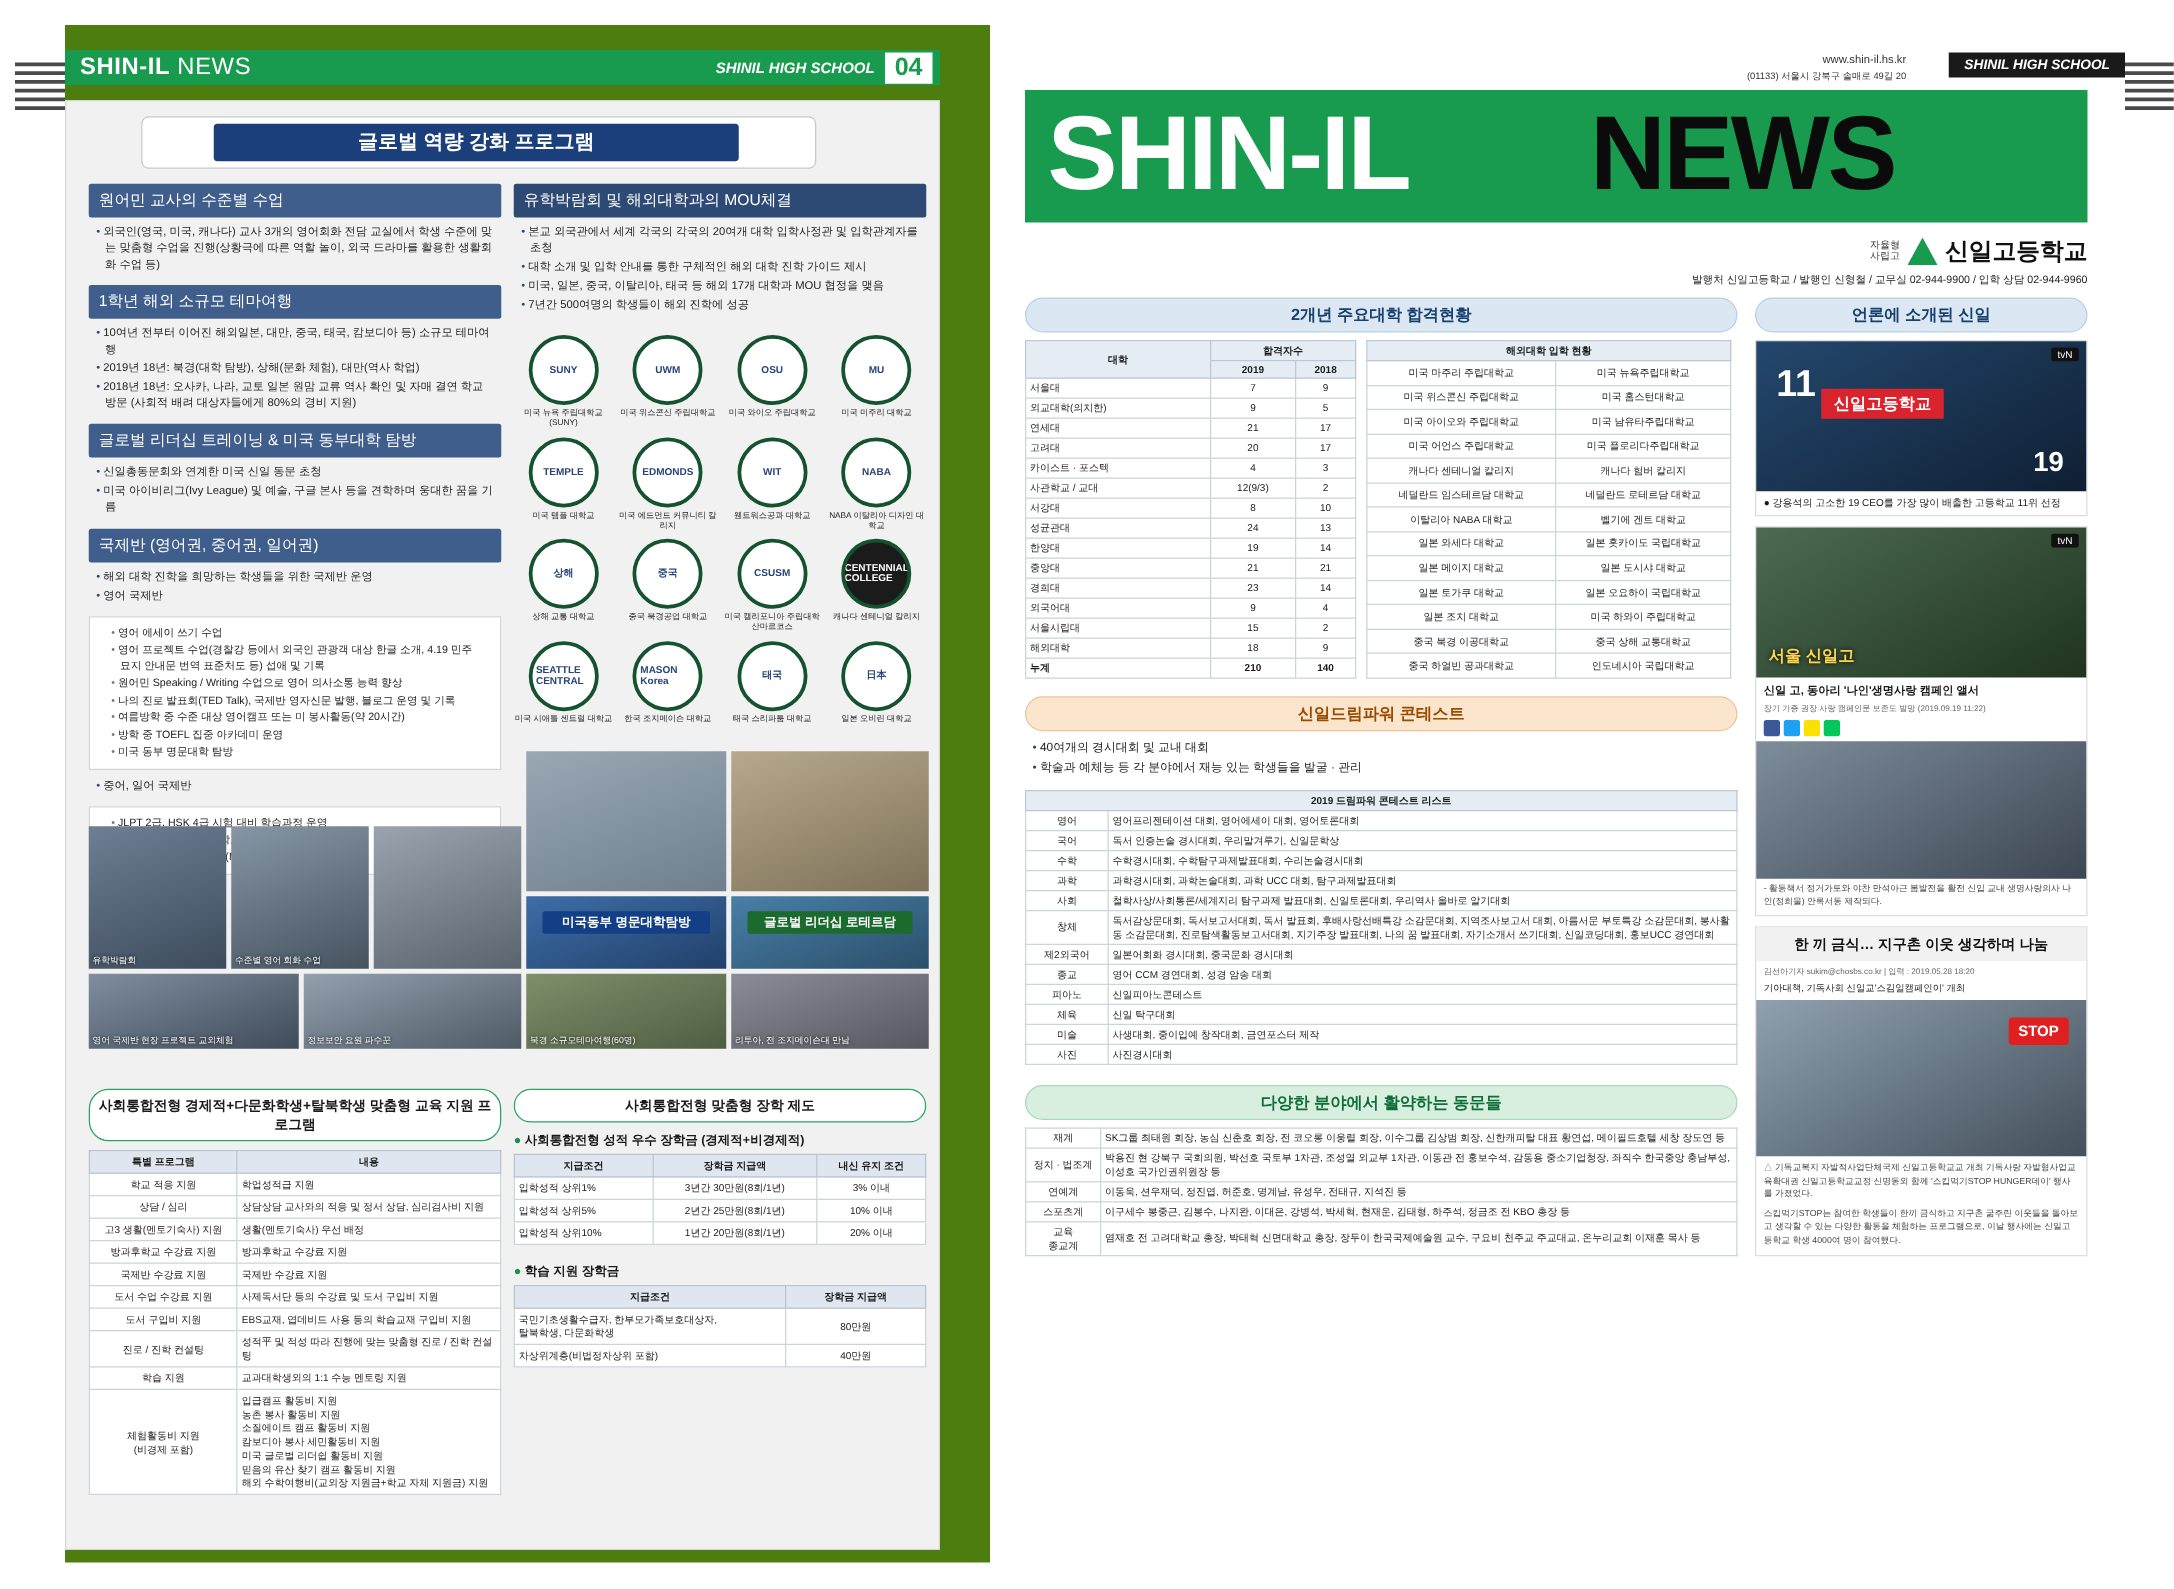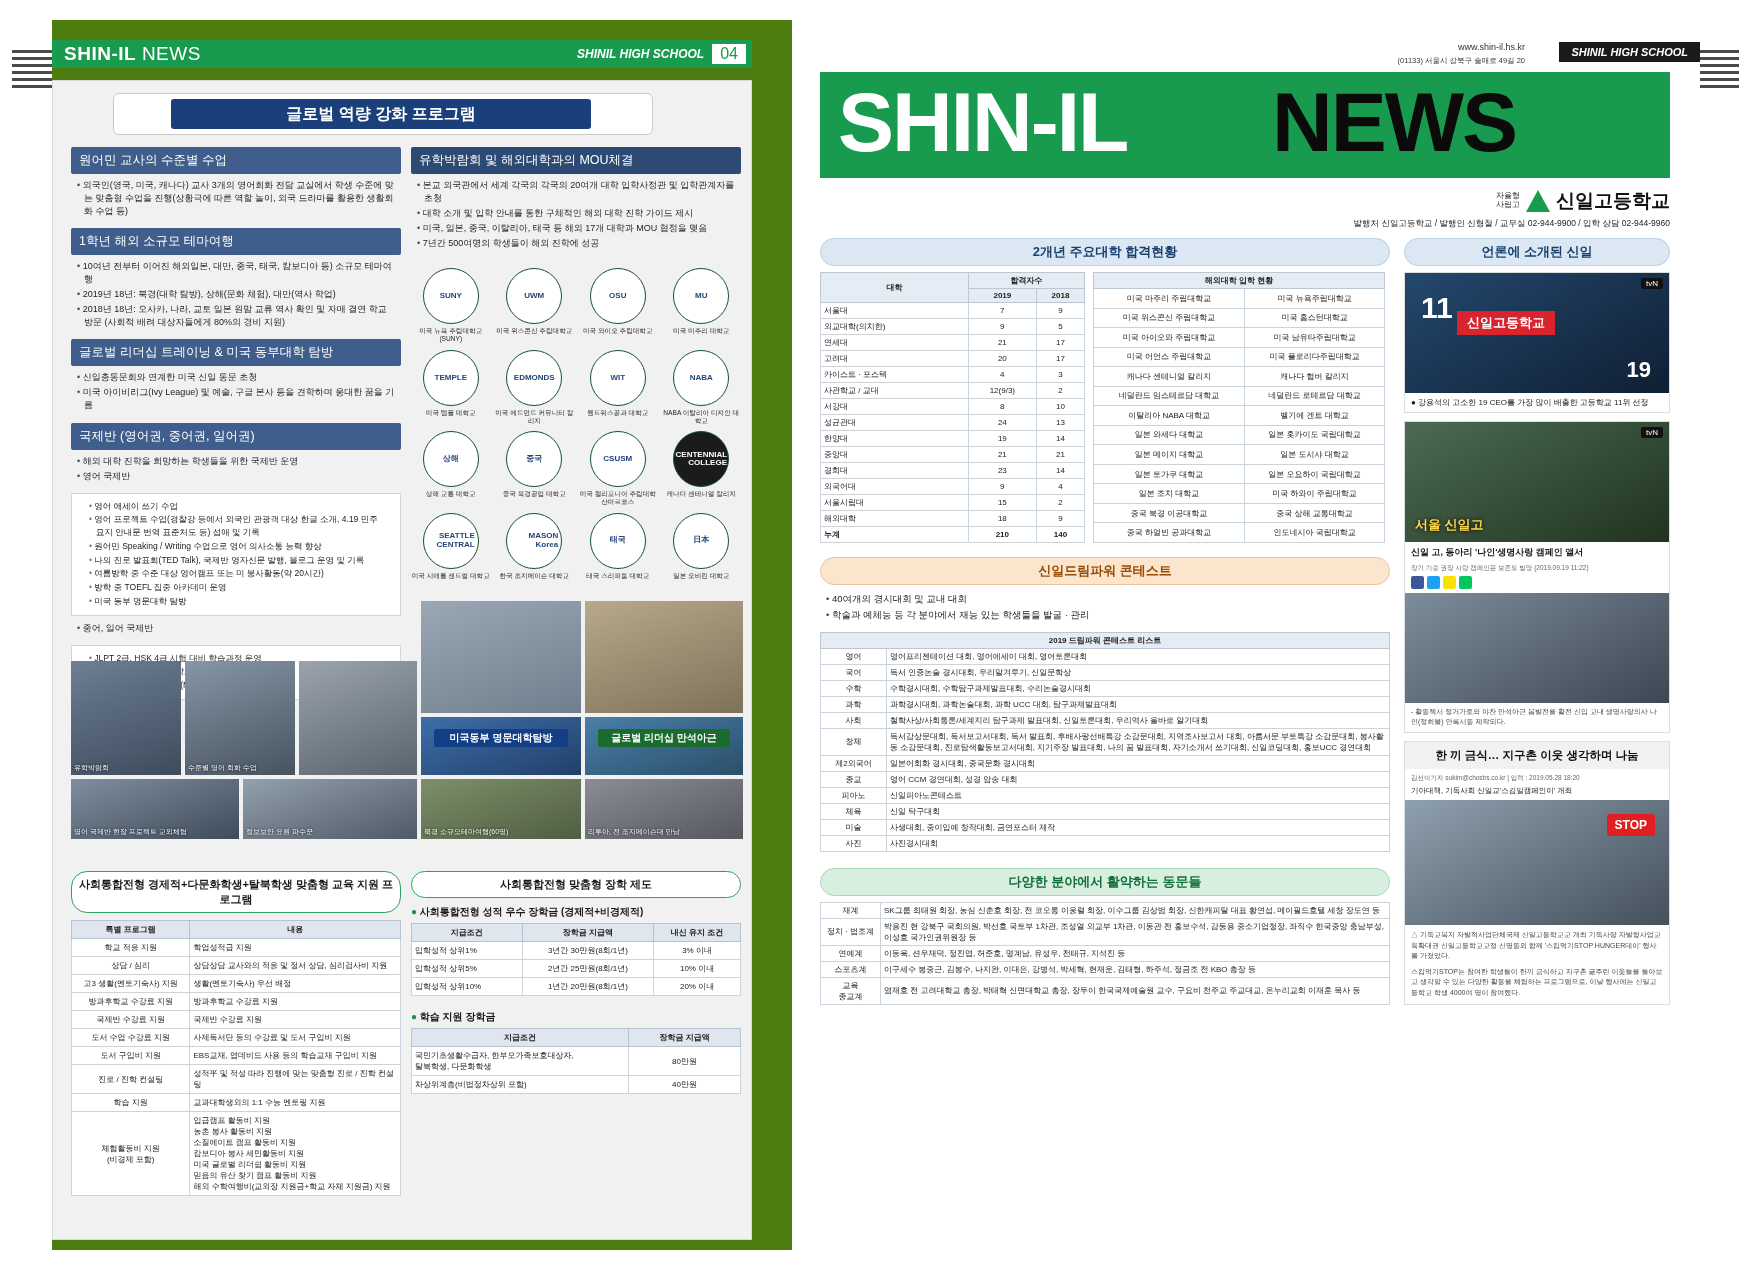--- a/index.html
+++ b/index.html
@@ -15,21 +15,21 @@
 
   
   .left-page { position:absolute; left:52px; top:20px; width:740px; height:1230px; background:#4d7c0f; }
   .edge-lines { position:absolute; top:30px; width:40px; height:36px; }
   .edge-lines div { height:3px; background:#4a4a4a; margin-bottom:4px; }
   .lp-header { position:absolute; left:0; top:20px; width:700px; height:28px; background:#199b4f; }
   .lp-header .ttl { color:#fff; font-weight:bold; font-size:19px; padding:3px 0 0 12px; letter-spacing:.5px; }
   .lp-header .ttl span.light { font-weight:normal; }
   .lp-header .rt { position:absolute; right:0; top:0; height:28px; display:flex; align-items:center; }
   .lp-header .rt .txt { color:#fff; font-size:12px; font-weight:bold; font-style:italic; margin-right:8px; }
-  .lp-header .rt .pg { background:#fff; color:#199b4f; font-weight:normal; font-size:16px; padding:1px 8px; margin-right:6px; }
+  .lp-header .rt .pg { background:#fff; color:#199b4f; font-weight:bold; font-size:20px; padding:1px 8px; margin-right:6px; }
 
   .lp-body { position:absolute; left:0; top:60px; width:700px; height:1160px; background:#f1f1f1; border:1px solid #d8d8d8; }
 
   .blue-banner { position:absolute; left:118px; top:18px; width:420px; height:30px; background:#1b3f7a; border-radius:3px;
                  color:#fff; text-align:center; font-weight:bold; font-size:16px; line-height:30px; }
   .banner-wrap { position:absolute; left:60px; top:12px; width:540px; height:42px; border:1px solid #c9c9c9; border-radius:6px; background:#fff; }
 
   .col-l { position:absolute; left:18px; top:66px; width:330px; }
   .col-r { position:absolute; left:358px; top:66px; width:330px; }
 
@@ -39,22 +39,22 @@
   .bullets div { margin-bottom:2px; text-indent:-7px; padding-left:7px; }
   .bullets div:before { content:"• "; color:#2d4a74; }
 
   .subbox { background:#fff; border:1px solid #d5d5d5; padding:6px 15px; font-size:8.5px; line-height:1.5; }
   .subbox .li { text-indent:-7px; padding-left:9px; margin-bottom:1px; }
   .subbox .li:before { content:"• "; color:#777; }
 
   
   .uni-grid { display:grid; grid-template-columns:repeat(4,1fr); gap:6px 4px; margin-top:8px; }
   .uni { text-align:center; }
-  .uni .circ { width:56px; height:56px; border-radius:50%; margin:0 auto 3px; background:#fff; border:1px solid #14532d;
-               display:flex; align-items:center; justify-content:center; font-size:8px; font-weight:bold; color:#27457a; overflow:hidden; text-align:right; line-height:1.05; padding:3px;}
+  .uni .circ { width:56px; height:56px; border-radius:50%; margin:0 auto 3px; background:#fff; border:3px solid #14532d;
+               display:flex; align-items:center; justify-content:center; font-size:8px; font-weight:bold; color:#27457a; overflow:hidden; text-align:left; line-height:1.05; padding:3px;}
   .uni .nm { font-size:6.6px; line-height:1.25; color:#222; }
 
   
   .photos { position:absolute; left:18px; top:520px; width:800px; height:240px; }
   .ph { position:absolute; background:#8a9aa8; overflow:hidden; }
   .ph .cap { position:absolute; bottom:2px; left:3px; right:3px; color:#fff; font-size:7px; text-shadow:0 0 3px #000; }
   .ph .band { position:absolute; left:8%; right:8%; top:42%; background:#123f86; color:#fff; font-size:10px; font-weight:bold;
               text-align:center; padding:2px 0; border-radius:2px; }
 
   .bottom-left { position:absolute; left:18px; top:790px; width:330px; }
@@ -267,21 +267,21 @@
         </div>
       </div>
 
       <div class="photos">
         <div class="ph" style="left:350px; top:0; width:160px; height:112px; background:linear-gradient(160deg,#9aa8b4,#6f7f8d);"></div>
         <div class="ph" style="left:514px; top:0; width:158px; height:112px; background:linear-gradient(160deg,#b8a98c,#7d7259);"></div>
         <div class="ph" style="left:350px; top:116px; width:160px; height:58px; background:linear-gradient(160deg,#3d6ea8,#22406a);">
           <div class="band" style="top:20%;">미국동부 명문대학탐방</div>
         </div>
         <div class="ph" style="left:514px; top:116px; width:158px; height:58px; background:linear-gradient(160deg,#4a7fa8,#2a4f6a);">
-          <div class="band" style="top:20%;background:#1b6b2f;">글로벌 리더십 만석아근</div>
+          <div class="band" style="top:20%;background:#1b6b2f;">글로벌 리더십 로테르담</div>
         </div>
         <div class="ph" style="left:350px; top:178px; width:160px; height:60px; background:linear-gradient(160deg,#7d8f6a,#4f5e42);">
           <div class="cap">북경 소규모테마여행(60명)</div>
         </div>
         <div class="ph" style="left:514px; top:178px; width:158px; height:60px; background:linear-gradient(160deg,#8a8d96,#55585f);">
           <div class="cap">리투아, 전 조지메이슨대 만남</div>
         </div>
 
         <div class="ph" style="left:0; top:60px; width:110px; height:114px; background:linear-gradient(160deg,#6e7f94,#3d4b5c);">
           <div class="cap">유학박람회</div>

